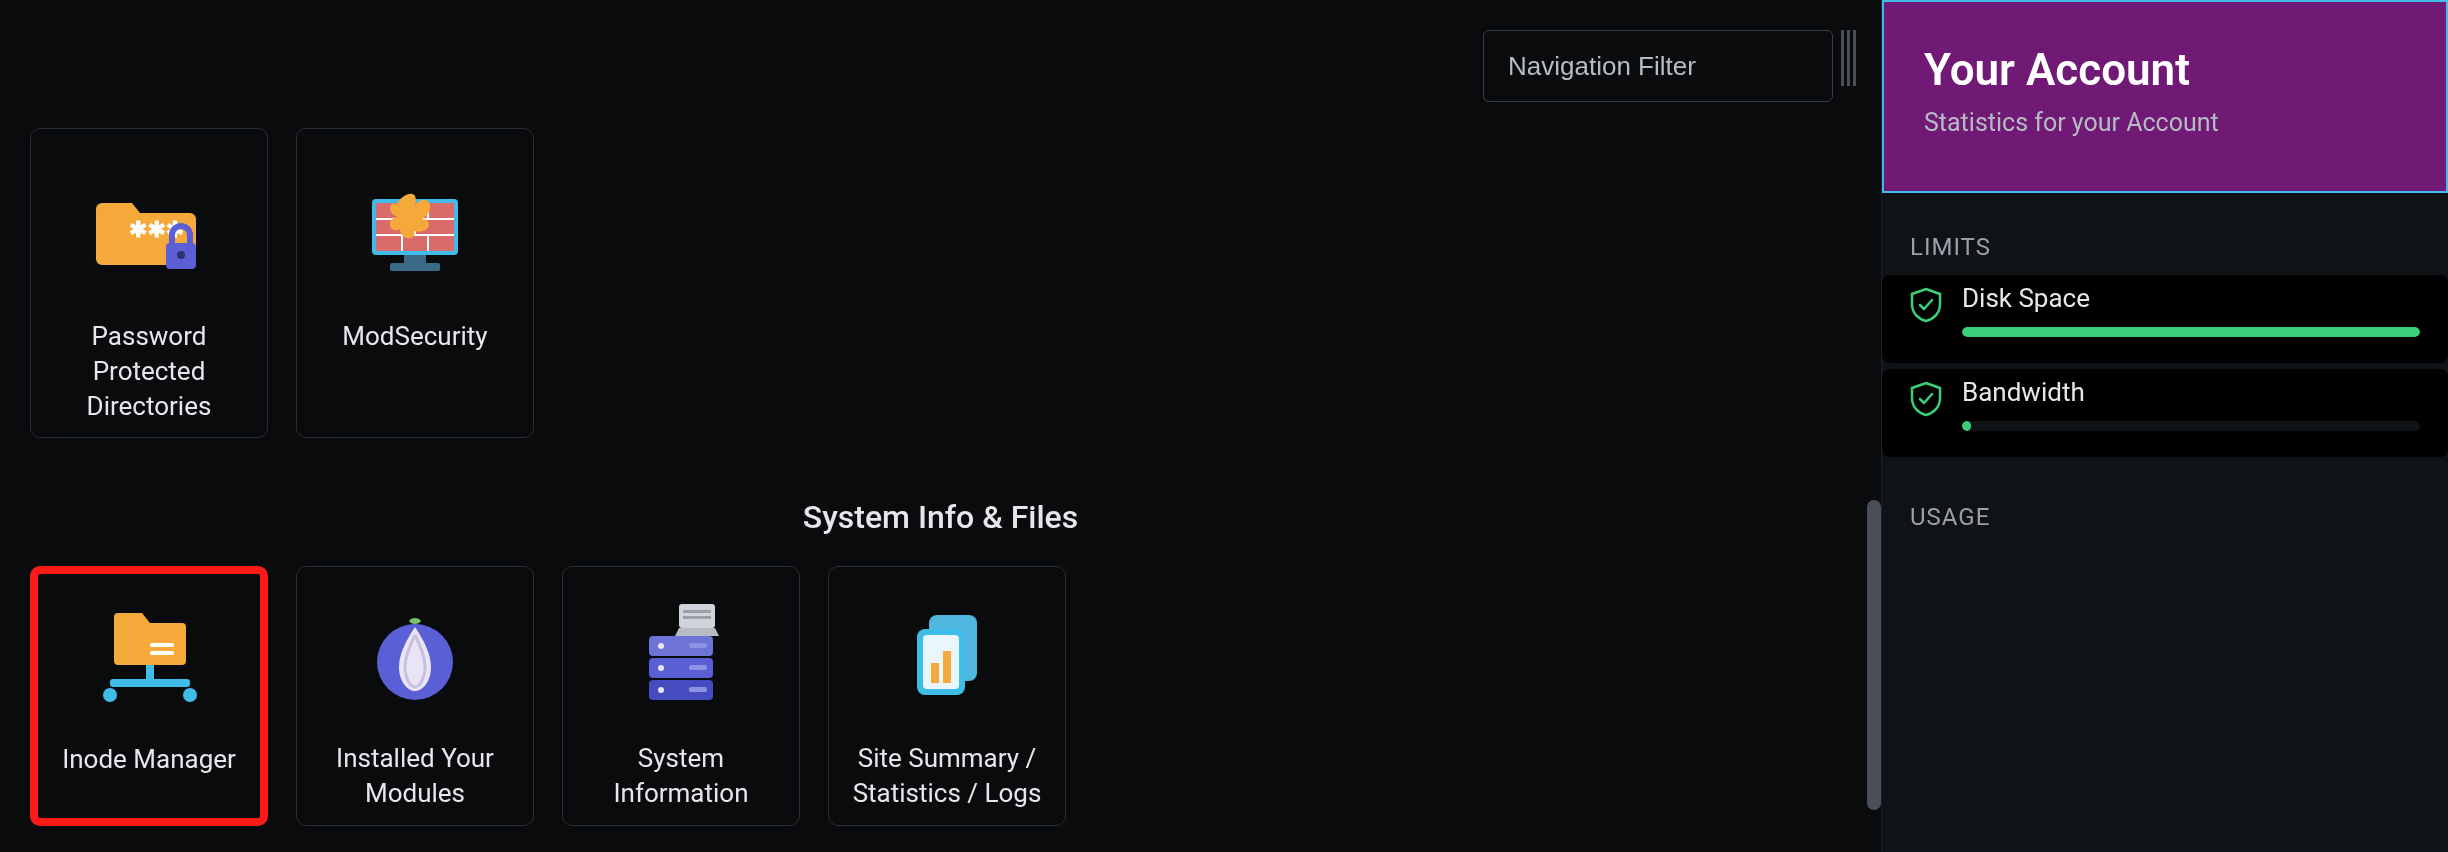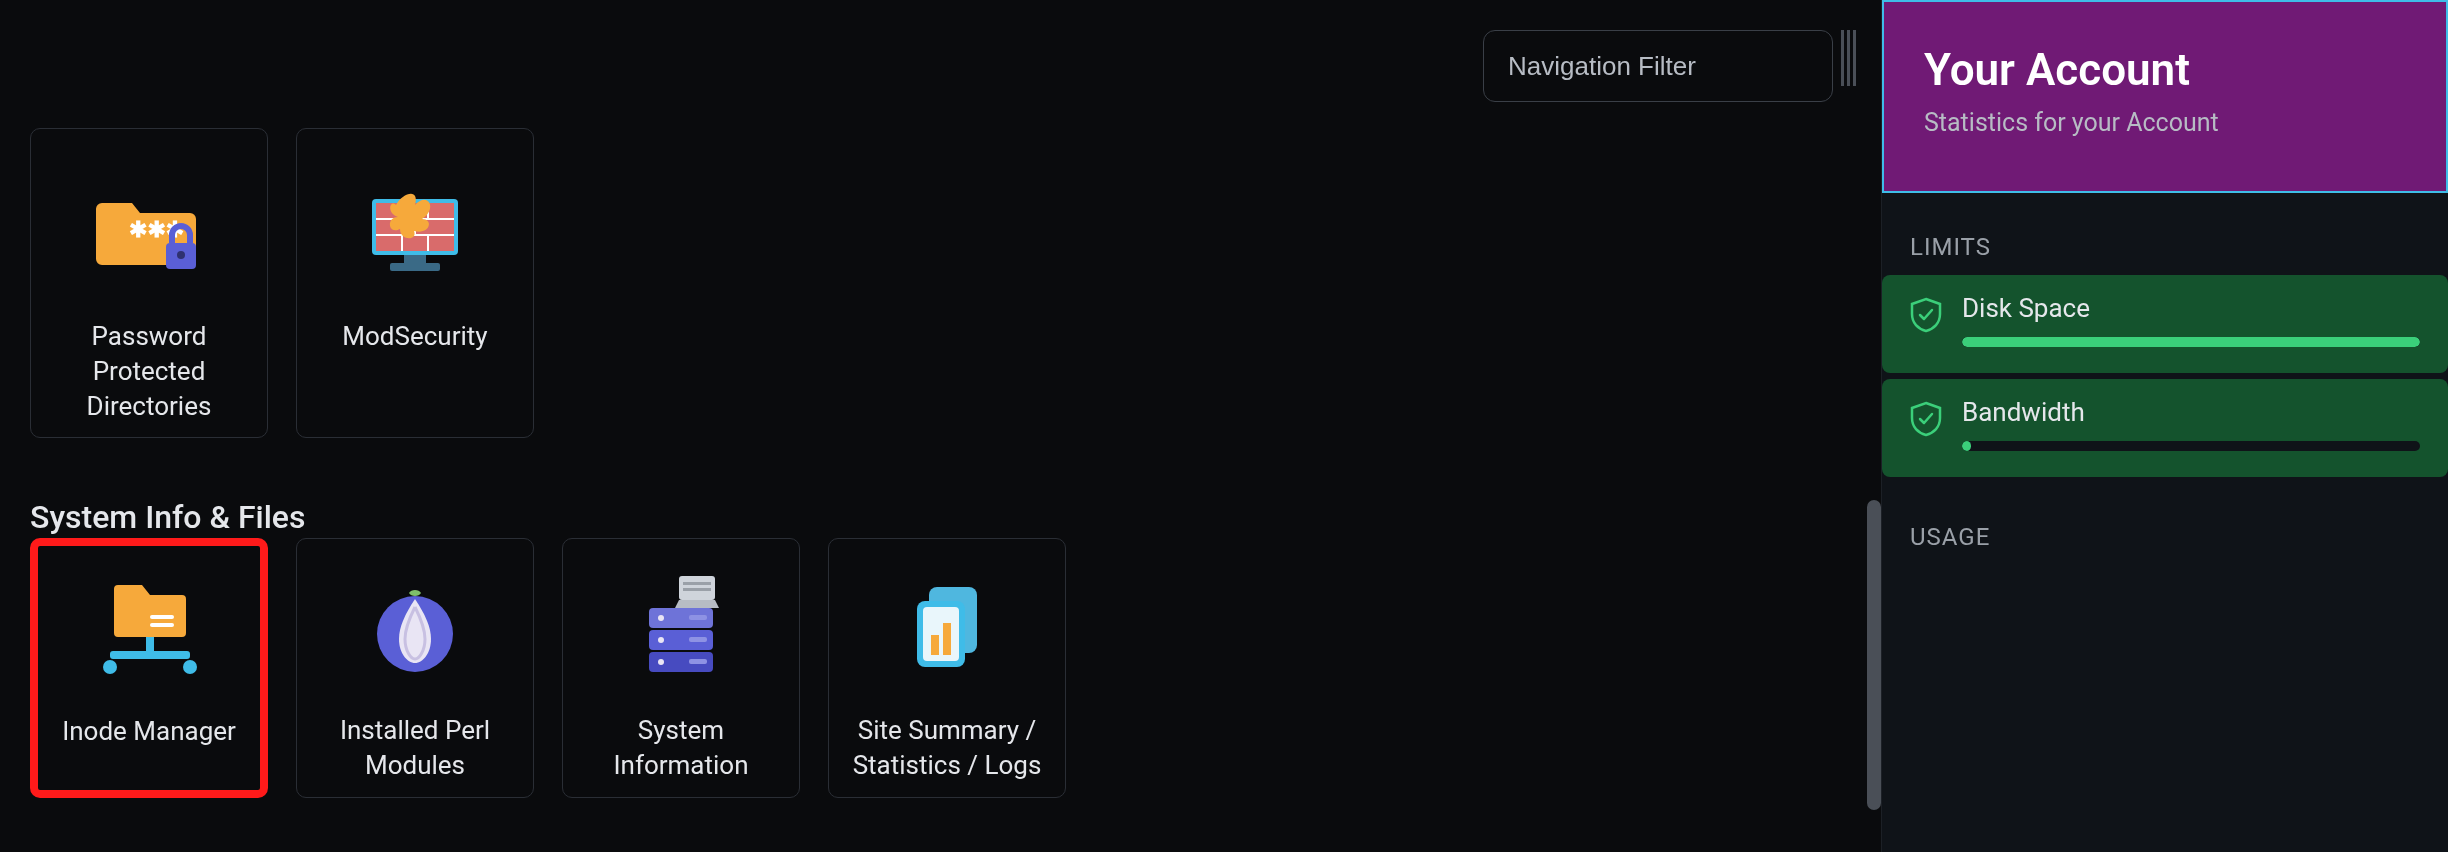--- a/index.html
+++ b/index.html
@@ -2,44 +2,44 @@
 <html><head>
 <meta charset="utf-8">
 <style>
   * { box-sizing: border-box; margin: 0; padding: 0; }
   html, body { width: 2448px; height: 852px; background: #0a0b0d; color: #e5e7eb; font-family: -apple-system, BlinkMacSystemFont, "Segoe UI", Roboto, sans-serif; overflow: hidden; }
   body { display: flex; }
 
   .main-area { flex: 1; padding: 0 30px 30px 30px; position: relative; min-width: 0; }
 
   .nav-filter-wrap { position: absolute; top: 30px; right: 20px; display:flex; align-items:flex-start; }
-  .nav-filter { width: 350px; height: 72px; background: transparent; border: 1px solid #3a3f47; border-radius: 12px; color: #e5e7eb; font-size: 26px; padding: 0 24px; outline: none; }
+  .nav-filter { width: 350px; height: 72px; background: transparent; border: 1px solid #3a3f47; border-radius: 6px; color: #e5e7eb; font-size: 26px; padding: 0 24px; outline: none; }
   .nav-filter::placeholder { color: #b7bcc4; }
   .divider-handle { width: 20px; margin-left: 8px; display:flex; gap:3px; }
   .divider-handle div { width:3px; height:56px; background:#4a4f57; }
 
   .tiles-row { display: flex; gap: 28px; margin-top: 128px; }
   .tile { width: 238px; height: 310px; border: 1px solid #2a2e35; border-radius: 10px; display: flex; flex-direction: column; align-items: center; justify-content: flex-start; padding-top: 46px; cursor: pointer; }
   .tile-icon { width: 120px; height: 120px; display:flex; align-items:center; justify-content:center; }
   .tile-label { margin-top: 24px; text-align: center; font-size: 26px; line-height: 1.35; color: #e5e7eb; padding: 0 10px; white-space: pre-line; }
 
-  .section-title { font-size: 32px; color: #e5e7eb; margin-top: 60px; margin-bottom: 2px; font-weight: 500; }
+  .section-title { font-size: 32px; color: #e5e7eb; margin-top: 60px; margin-bottom: 30px; font-weight: 500; text-align: center; }
 
   .tiles-row2 { display:flex; gap:28px; }
   .tile.short { height: 260px; padding-top: 30px; }
   .tile.highlighted { border: 8px solid #ff1a1a; padding-top: 24px; }
 
   
   .sidebar { width: 567px; background: #0f1318; display:flex; flex-direction:column; border-left: 1px solid #1c2026; }
   .account-banner { border: 2px solid #3fbce8; background: #701a75; padding: 42px 40px 54px 40px; }
   .account-title { font-size: 44px; font-weight: 600; color: #fff; }
   .account-sub { font-size: 25px; color: #b7bcc4; margin-top: 12px; }
 
   .sidebar-section-label { font-size: 24px; color: #9aa0a8; padding: 24px 28px 14px 28px; letter-spacing: 1px; margin-top: 16px; }
-  .limit-card { background: #14532d; margin: 0 0 6px 0; padding: 18px 28px 26px 28px; display:flex; align-items:flex-start; gap: 20px; border-radius: 8px; }
+  .limit-card { background: #000000; margin: 0 0 6px 0; padding: 8px 28px 26px 28px; display:flex; align-items:flex-start; gap: 20px; border-radius: 8px; }
   .limit-card .txt { flex:1; }
   .limit-name { font-size: 26px; color: #e5e7eb; margin-bottom: 14px; }
   .bar-track { height: 10px; background: #0f1318; border-radius: 6px; overflow:hidden; }
   .bar-fill { height:100%; background: #3bcf7a; border-radius:6px; }
   .shield { flex-shrink:0; margin-top:4px; }
 
   .scrollbar-spacer { position:absolute; right:0; top:120px; bottom:30px; width:14px; background:#0a0b0d; }
   .scrollbar-thumb { position:absolute; top:380px; width:14px; height:310px; background:#4a4f57; border-radius:7px; right:0;}
 </style>
 </head>
@@ -118,21 +118,21 @@
     <div class="tile short">
       <div class="tile-icon">
         <svg width="100" height="100" viewBox="0 0 100 100">
           <circle cx="50" cy="55" r="38" fill="#5a5fd6"></circle>
           <path d="M50 20 C 40 35, 34 48, 34 60 C 34 74, 42 84, 50 84 C 58 84, 66 74, 66 60 C 66 48, 60 35, 50 20 Z" fill="#e9e5f4"></path>
           <path d="M50 28 C 44 40, 40 50, 40 60 C 40 72, 46 80, 50 80" fill="none" stroke="#c8c0e2" stroke-width="3"></path>
           <path d="M50 28 C 56 40, 60 50, 60 60 C 60 72, 54 80, 50 80" fill="none" stroke="#c8c0e2" stroke-width="3"></path>
           <path d="M44 14 C 46 10, 54 10, 56 14 C 54 18, 46 18, 44 14 Z" fill="#7fbf6a"></path>
         </svg>
       </div>
-      <div class="tile-label">Installed Perl
+      <div class="tile-label">Installed Your
 Modules</div>
     </div>
 
     <div class="tile short">
       <div class="tile-icon">
         <svg width="100" height="110" viewBox="0 0 100 110">
           <rect x="48" y="2" width="36" height="24" rx="3" fill="#cfd4db"></rect>
           <rect x="52" y="8" width="28" height="3" fill="#9aa0a8"></rect>
           <rect x="52" y="14" width="28" height="3" fill="#9aa0a8"></rect>
           <path d="M48 26 L44 34 L88 34 L84 26 Z" fill="#b7bcc4"></path>

